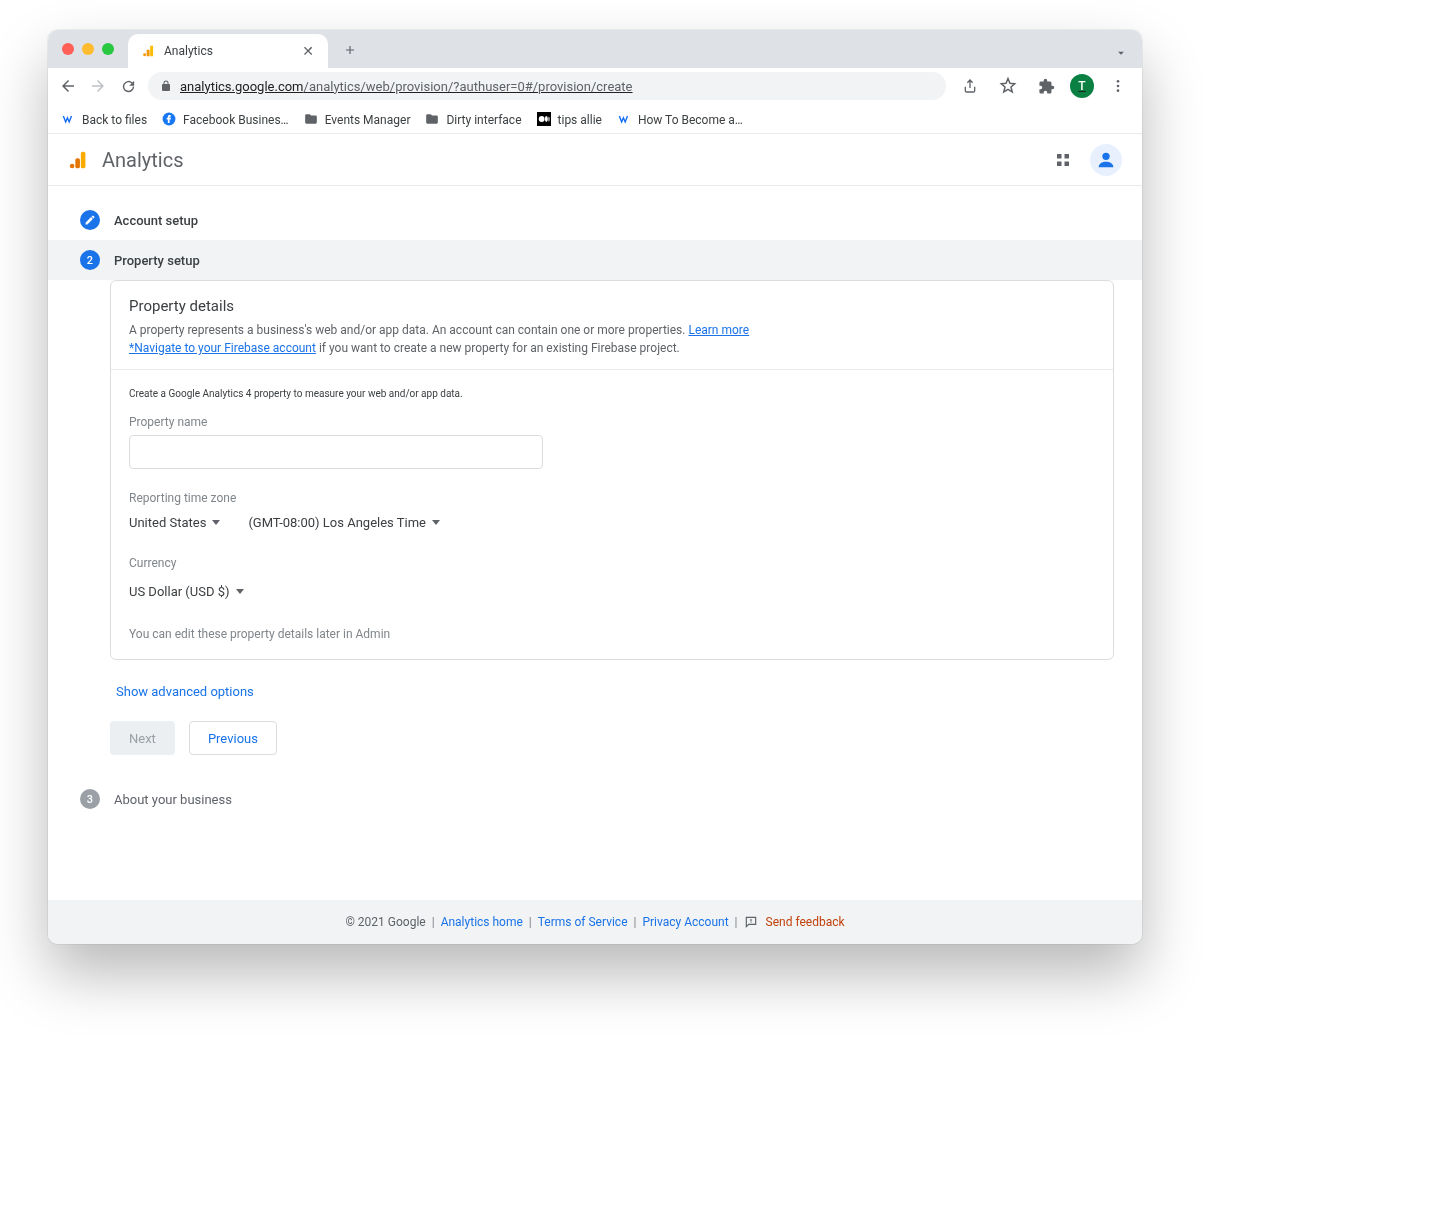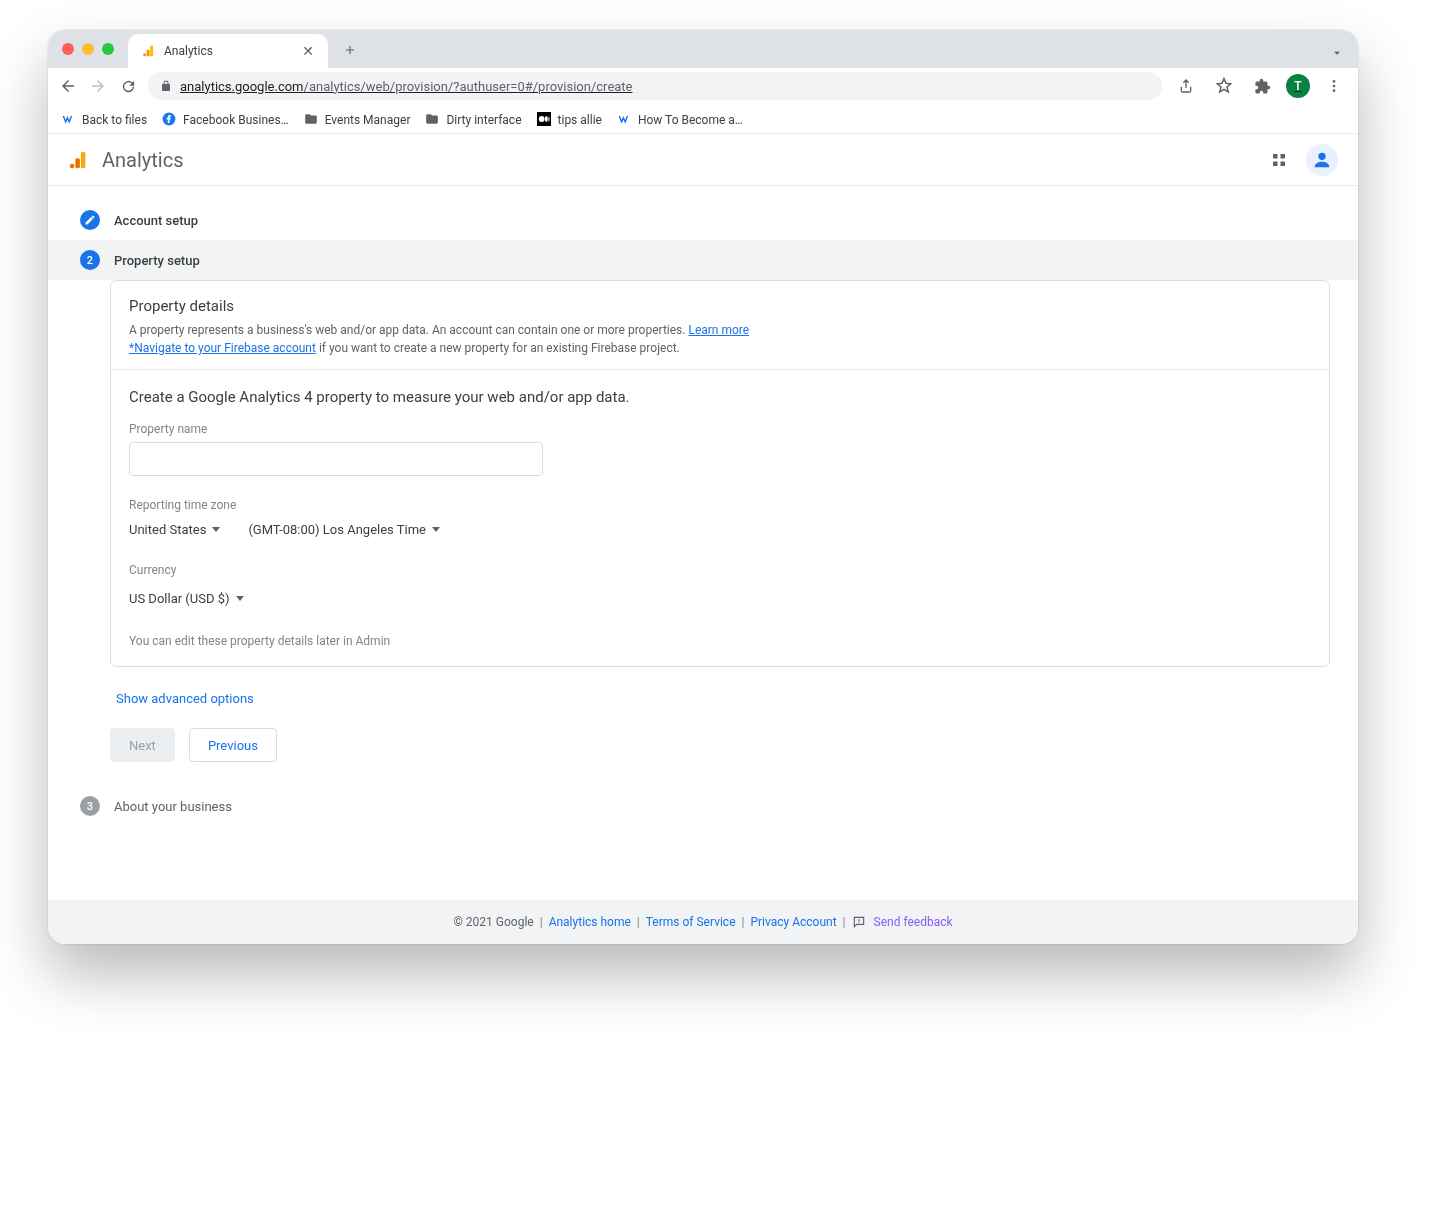--- a/index.html
+++ b/index.html
@@ -8,23 +8,23 @@
       font-size: 13px;
       color: #202124;
       background: #fff;
       width: 1442px;
       height: 1218px;
       position: relative;
     }
     .window {
       position: absolute;
       left: 48px; top: 30px;
-      width: 1310px; height: 914px;
+      width: 1094px; height: 914px;
       background: #fff;
-      border-radius: 17px;
+      border-radius: 10px;
       box-shadow: 0 30px 60px rgba(0,0,0,.28), 0 0 0 1px rgba(0,0,0,.05);
       overflow: hidden;
       display: flex;
       flex-direction: column;
     }
     
     .tabbar {
       height: 38px;
       background: #dee1e6;
       display: flex;
@@ -78,38 +78,38 @@
     .b-blue{ background:#1a73e8 } .b-grey{ background:#9aa0a6 }
     .step-row .step-label{ font-size:13px;color:#5f6368 }
     .step-row.active .step-label, .step-row.done .step-label{ color:#3c4043; font-weight:500 }
     
     .card{ margin:0 28px 0 62px; border:1px solid #dadce0; border-radius:6px; background:#fff }
     .card-head{ padding:16px 18px 12px }
     .card-title{ font-size:15px;color:#3c4043;font-weight:400;margin-bottom:6px }
     .card-desc{ font-size:12px;color:#5f6368;line-height:1.5 }
     .card-desc a{ color:#1a73e8; text-decoration:underline }
     .card-body{ border-top:1px solid #e8eaed; padding:18px }
-    .body-lead{ font-size:15px;color:#3c4043;margin-bottom:16px }
+    .body-lead{ font-size:10px;color:#3c4043;margin-bottom:16px }
     .field-label{ font-size:12px;color:#80868b;margin-bottom:6px }
     .text-input{ width:414px;height:34px;border:1px solid #dadce0;border-radius:4px;padding:0 10px;font-size:13px;outline:none }
     .row-gap{ margin-top:22px }
     .sel{ font-size:13px;color:#3c4043;display:inline-flex;align-items:center;gap:4px;cursor:pointer;padding:4px 0 }
     .sel .drop{ border-left:4px solid transparent;border-right:4px solid transparent;border-top:5px solid #5f6368;margin-left:2px }
     .hint{ font-size:12px;color:#80868b;margin-top:24px }
     .adv{ margin:24px 0 0 68px }
     .adv a{ color:#1a73e8;font-size:13px;text-decoration:none;cursor:pointer }
     .btnrow{ margin:22px 0 24px 62px;display:flex;gap:14px }
     .btn{ height:34px;padding:0 18px;border-radius:4px;font-size:13px;display:flex;align-items:center;cursor:pointer;border:1px solid transparent }
     .btn-primary{ background:#eceff1;color:#9aa0a6;cursor:not-allowed }
     .btn-outline{ background:#fff;border-color:#dadce0;color:#1a73e8 }
     
     .footer{ height:44px;background:#f1f3f4;display:flex;align-items:center;justify-content:center;gap:6px;font-size:12px;color:#5f6368 }
     .footer a{ color:#1a73e8;text-decoration:none }
     .footer .pipe{ color:#80868b }
-    .fb{ display:inline-flex;align-items:flex-start;gap:8px;color:#8b5cf6;cursor:pointer }
+    .fb{ display:inline-flex;align-items:flex-start;gap:8px;color:#c2410c;cursor:pointer }
     
     svg { display:block }
   </style>
 </head>
 <body>
 
 <div class="window">
 
   <div class="tabbar">
     <div class="traffic">

